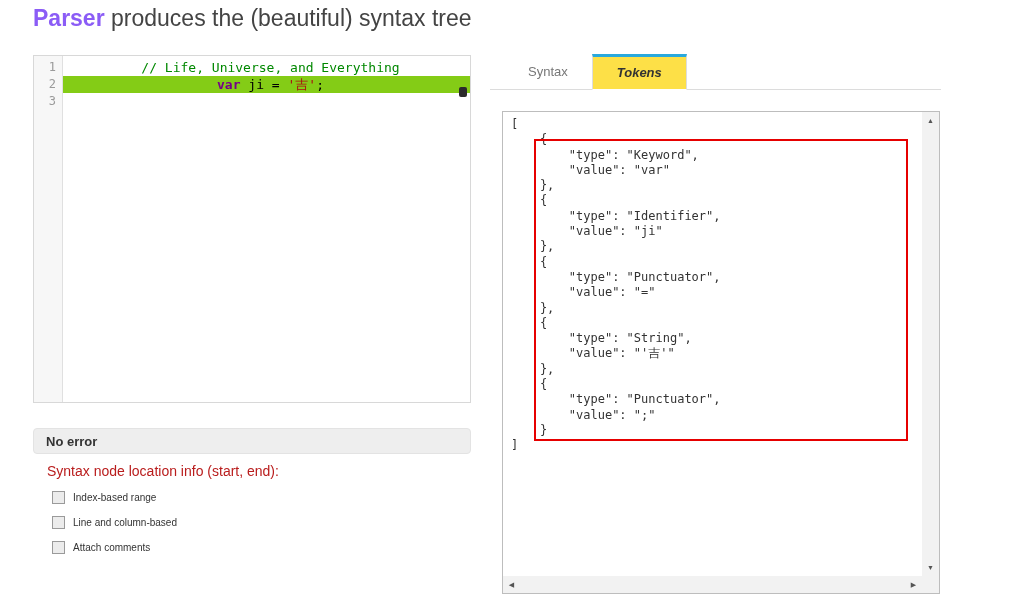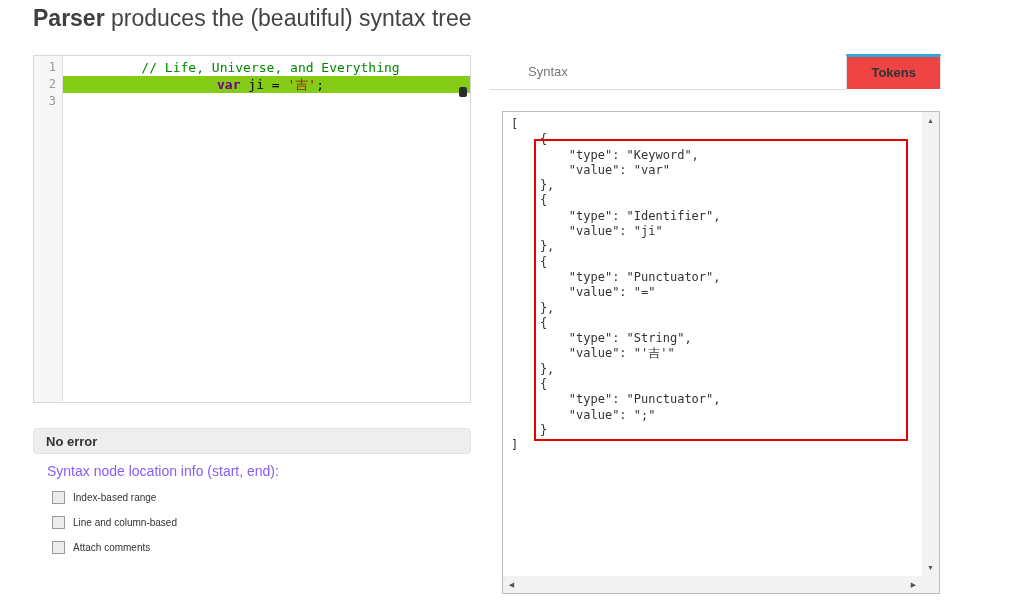--- a/index.html
+++ b/index.html
@@ -4,21 +4,21 @@
 <style>
   * { margin:0; padding:0; box-sizing:border-box; }
   html,body { width:1021px; height:611px; }
   body {
     position:relative;
     background:#ffffff;
     font-family:"Liberation Sans", sans-serif;
     overflow:hidden;
   }
   .title { position:absolute; left:33px; top:5px; font-size:23px; font-weight:400; color:#444; }
-  .title .bold { font-weight:700; color:#404040; }
+  .title .bold { font-weight:700; color:#8b5cf6; }
 
   
   .editor {
     position:absolute; left:33px; top:55px; width:438px; height:348px;
     border:1px solid #d8d8d8; background:#fff;
     font-family:"DejaVu Sans Mono","Liberation Mono",monospace; font-size:13px;
   }
   .gutter-bg { position:absolute; left:0; top:0; bottom:0; width:29px; background:#f7f7f7; border-right:1px solid #e0e0e0; }
   .editor-lines { position:absolute; left:0; top:3px; right:0; }
   .ed-row { display:flex; height:17px; line-height:17px; }
@@ -33,37 +33,37 @@
   
   .status-bar {
     position:absolute; left:33px; top:428px; width:438px; height:26px;
     background:#eeeeee; border:1px solid #e3e3e3; border-radius:4px;
     display:flex; align-items:center; padding-left:12px;
     font-size:13px; font-weight:bold; color:#333;
   }
 
   
   .options { position:absolute; left:47px; top:463px; }
-  .options-heading { font-size:14px; color:#8b5cf6; margin-bottom:6px; }
+  .options-heading { font-size:14px; color:#b91c1c; margin-bottom:6px; }
   .opt-row { display:flex; align-items:center; height:25px; padding-left:5px; }
   .opt-row.spaced { }
   .cb { appearance:none; -webkit-appearance:none; width:13px; height:13px;
         border:1px solid #9a9a9a; background:#ececec; margin:0 8px 0 0; }
   .opt-label { font-size:10px; color:#333; }
 
   
   .tabbar {
     position:absolute; left:490px; top:55px; width:451px; height:35px;
-    border-bottom:1px solid #dcdcdc; display:flex; align-items:flex-end; padding-left:14px;justify-content:space-between;
+    border-bottom:1px solid #dcdcdc; display:flex; align-items:flex-end; padding-left:14px;
   }
   .tab { height:35px; line-height:35px; padding:0 24px; font-size:13px; color:#777; cursor:pointer; }
   .tab.active {
-    height:36px; line-height:31px; background:#ef4444;
+    height:36px; line-height:31px; background:#fde047;
     border:1px solid #ddd; border-top:3px solid var(--accent); border-bottom:1px solid #fff;
-    margin-bottom:-1px; color:#333; font-weight:bold;
+    margin-bottom:-1px; color:#333; font-weight:bold;font-style:italic;
   }
 
   
   .panel { position:absolute; left:502px; top:111px; width:438px; height:483px; border:1px solid #bdbdbd; background:#fff; }
   .json {
     position:absolute; left:0; top:0; right:17px; bottom:17px; overflow:hidden;
     margin:0; padding:5px 0 0 8px;
     font-family:"DejaVu Sans Mono","Liberation Mono",monospace;
     font-size:12px; line-height:15.3px; color:#333; white-space:pre;
   }

